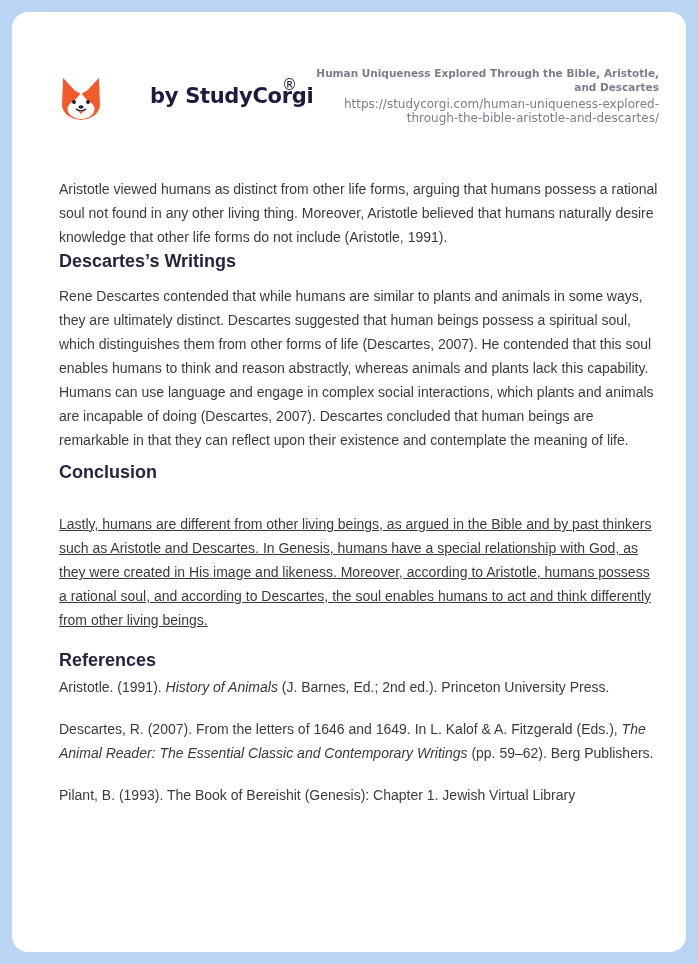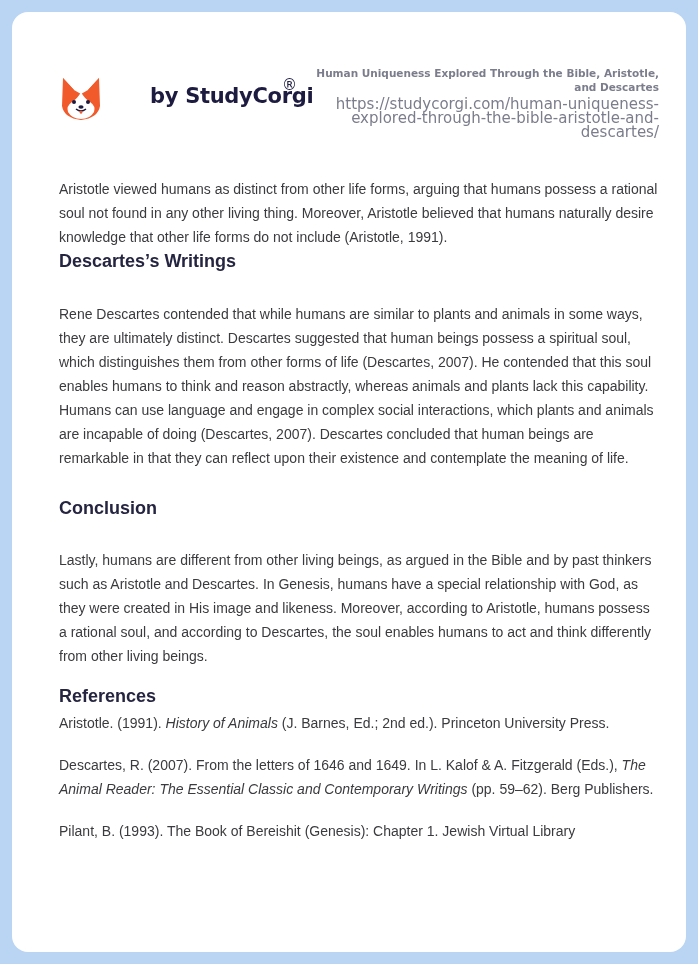--- a/index.html
+++ b/index.html
@@ -30,36 +30,36 @@
   .meta {
     position: absolute; right: 27px; top: 54px; width: 360px; text-align: right;
   }
   .meta-title {
     font-family: "DejaVu Sans", sans-serif; font-weight: bold;
     font-size: 10.5px; line-height: 14px; color: #7b7d8c;
   }
   .meta-url {
     margin-top: 3px;
     font-family: "DejaVu Sans", sans-serif;
-    font-size: 15px; line-height: 14px; color: #7b7d8c;
+    font-size: 12px; line-height: 14px; color: #7b7d8c;
   }
   .content { position: absolute; left: 47px; top: 165px; width: 600px; }
   p {
     margin: 0; font-size: 14px; line-height: 24px; color: #3b3b3f;
     font-family: "Liberation Sans", sans-serif;
   }
   h2 {
     margin: 0; font-size: 18px; line-height: 24px; color: #252541;
     font-family: "Liberation Sans", sans-serif; font-weight: bold;
   }
   .p1 { }
-  .h-desc { margin-bottom: 29px; }
-  .p2 { margin-bottom: 26px; }
+  .h-desc { margin-bottom: 11px; }
+  .p2 { margin-bottom: 8px; }
   .h-conc { margin-bottom: 28px; }
-  .p3 { margin-bottom: 16px; }
+  .p3 { margin-bottom: 16px; text-decoration: underline; }
   .h-refs { margin-bottom: 3px; }
   .ref { margin-bottom: 18px; }
   em { font-style: italic; }
 </style>
 </head>
 <body>
 
 <div class="card">
   <div class="header">
     <div class="logo">

